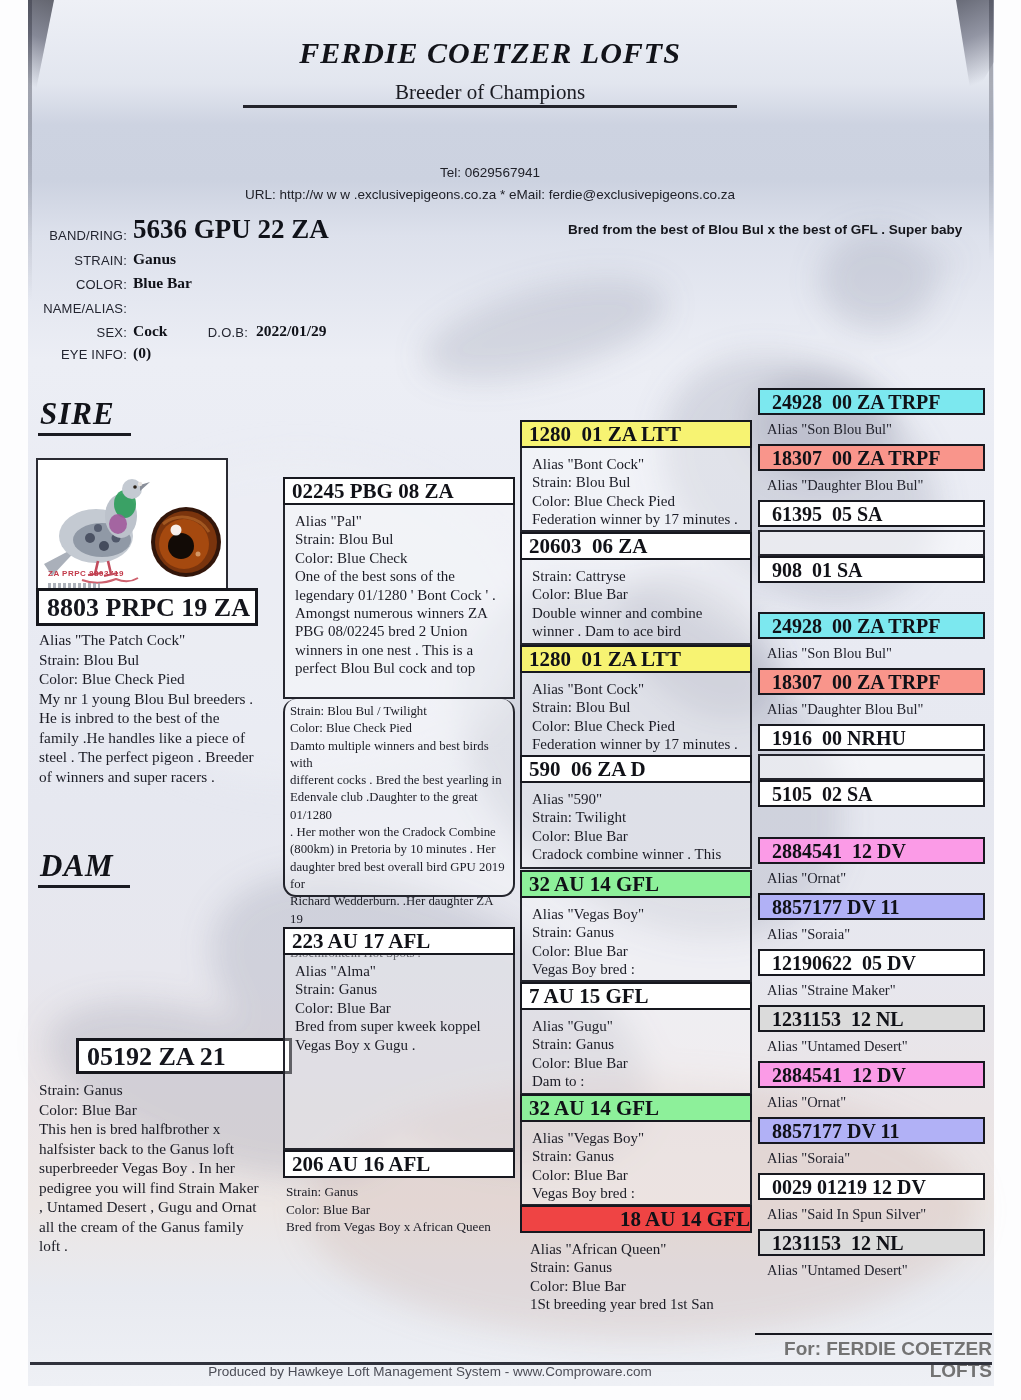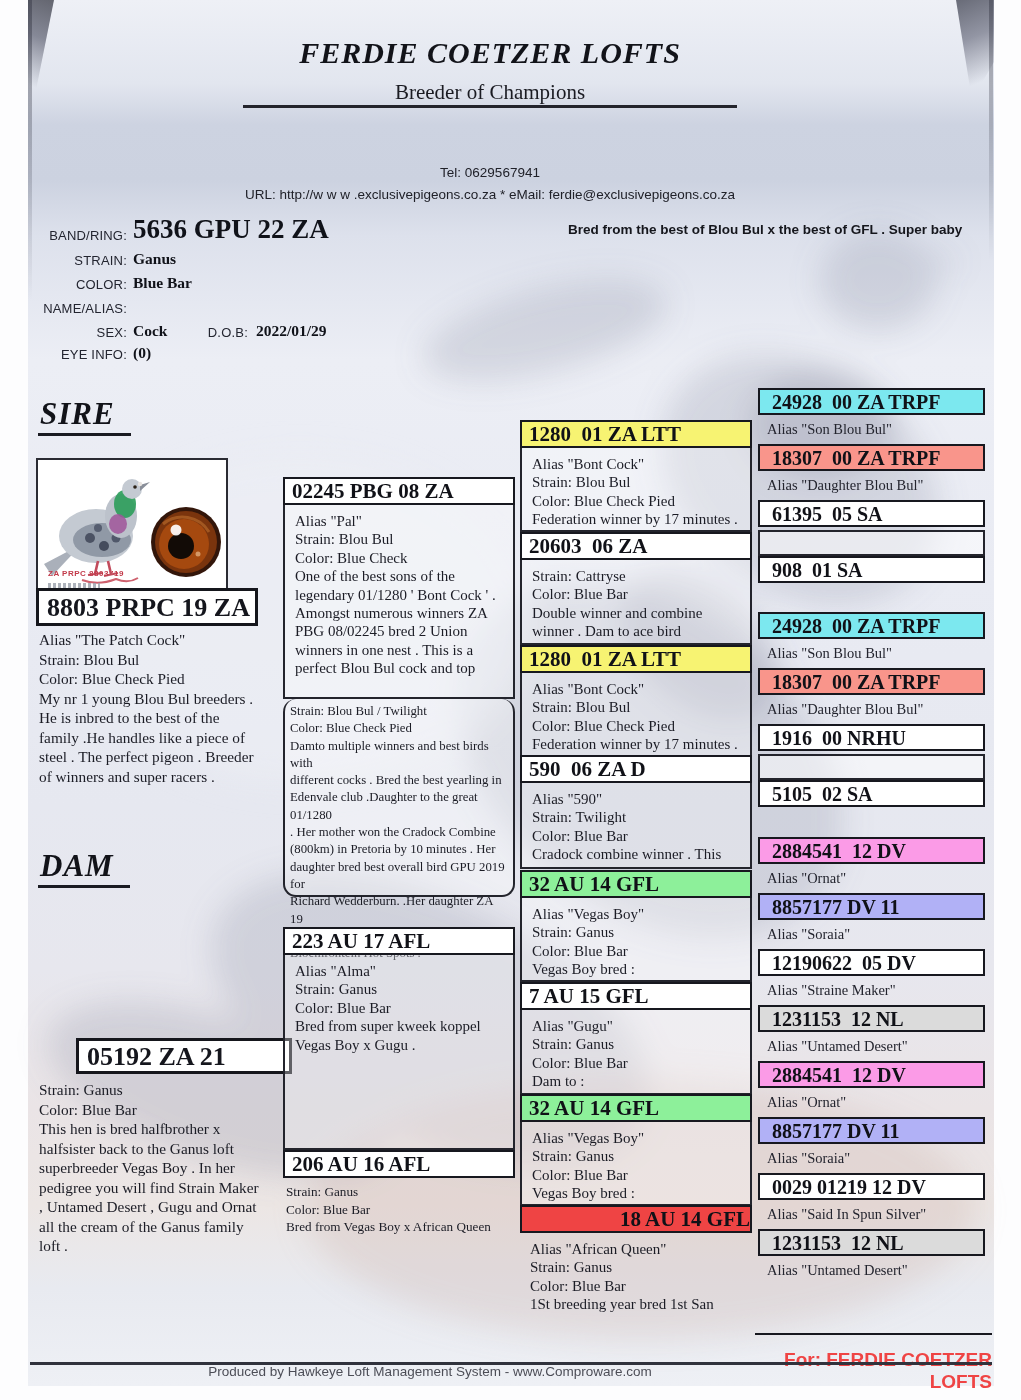--- a/index.html
+++ b/index.html
@@ -72,22 +72,22 @@
   .sm  { font-size:12.8px; line-height:17.3px; padding:4px 5px 7px 5px;border-radius:13px; }
   .sm2 { font-size:13.2px; line-height:17.6px; border:none; background:none; padding:5px 2px 0 3px; }
 
   .g4 { position:absolute; left:758px; width:227px; }
   .g4hdr { height:27px; border:2px solid #17181f; font-weight:700; font-size:20px;
     line-height:24px; padding-left:12px; white-space:pre; color:#101117; }
   .g4alias { margin-top:6px; padding-left:9px; font-size:14.5px; color:#23242e; }
   .g4empty { margin-top:3px; height:26px; border:2px solid #23242c; background:rgba(255,255,255,.5); }
 
   .for-box { position:absolute; left:755px; top:1333px; width:237px;
-    border-top:2.5px solid #17181f; padding-top:14px; text-align:right;
-    font-family:"Liberation Sans", sans-serif; font-weight:700; font-size:19px; color:#ef4444; }
+    border-top:2.5px solid #17181f; padding-top:3px; text-align:right;
+    font-family:"Liberation Sans", sans-serif; font-weight:700; font-size:19px; color:#737373; }
   .bottom-line { position:absolute; left:30px; top:1362px; width:962px; height:2.5px; background:#30323c; }
   .produced { position:absolute; left:180px; top:1364px; width:500px; text-align:center;
     font-family:"Liberation Sans", sans-serif; font-size:13.5px; color:#3a3b45; opacity:.9; }
 </style>
 </head>
 <body>
 
 <div class="page">
 
   <div class="bgart"></div>

